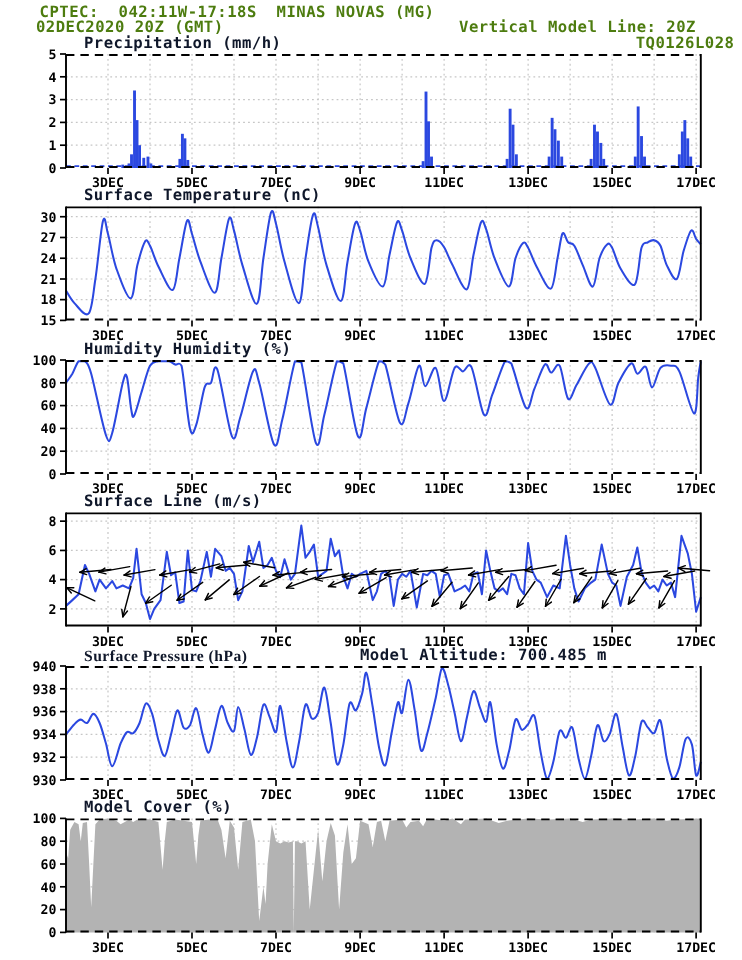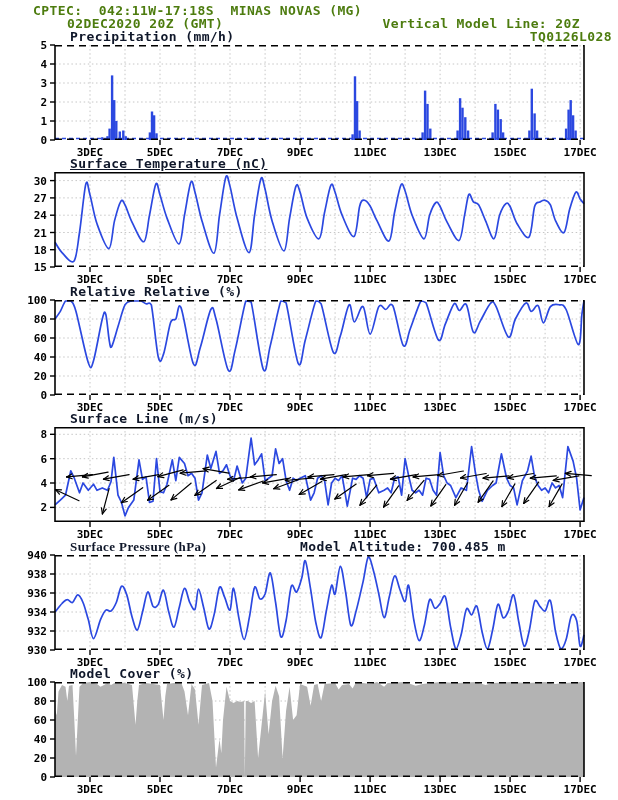--- a/index.html
+++ b/index.html
@@ -9,21 +9,21 @@
   .orange{color:#4d7c0f;}
   .magenta{color:#0f172a;}
   .hdr{font-size:13px;letter-spacing:.4px;}
   .ctitle{font-size:13px;letter-spacing:.4px;}
   svg.plot{position:absolute;left:0;overflow:visible;}
 </style>
 </head>
 <body>
 
 <div class="abs hdr orange" style="left:33px;top:3px;">CPTEC:  042:11W-17:18S  MINAS NOVAS (MG)</div>
-<div class="abs hdr orange" style="left:30px;top:16px;margin-left:37px;">02DEC2020 20Z (GMT)</div>
+<div class="abs hdr orange" style="left:30px;top:16px;">02DEC2020 20Z (GMT)</div>
 <div class="abs hdr orange" style="right:38px;top:16px;">Vertical Model Line: 20Z</div>
 <div class="abs hdr orange" style="right:6px;top:29px;">TQ0126L028</div>
 
 <div class="abs ctitle magenta" style="left:70px;top:29px;">Precipitation (mm/h)</div>
 <svg class="plot" width="618" height="115" style="top:45px;">
     <g stroke="#c6c6c6" stroke-width="1" stroke-dasharray="1.5,2.6" fill="none">
       <line x1="90.0" y1="0" x2="90.0" y2="95"></line>
       <line x1="125.0" y1="0" x2="125.0" y2="95"></line>
       <line x1="160.0" y1="0" x2="160.0" y2="95"></line>
       <line x1="195.0" y1="0" x2="195.0" y2="95"></line>
@@ -119,21 +119,21 @@
       <text x="160.0" y="111" text-anchor="middle">5DEC</text>
       <text x="230.0" y="111" text-anchor="middle">7DEC</text>
       <text x="300.1" y="111" text-anchor="middle">9DEC</text>
       <text x="370.1" y="111" text-anchor="middle">11DEC</text>
       <text x="440.1" y="111" text-anchor="middle">13DEC</text>
       <text x="510.1" y="111" text-anchor="middle">15DEC</text>
       <text x="580.1" y="111" text-anchor="middle">17DEC</text>
     </g>
   </svg>
 
-<div class="abs ctitle magenta" style="left:70px;top:156px;text-decoration:underline;">Surface Temperature (nC)</div>
+<div class="abs ctitle magenta" style="left:70px;top:156px;">Surface Temperature (nC)</div>
 <svg class="plot" width="618" height="115" style="top:172px;">
     <g stroke="#c6c6c6" stroke-width="1" stroke-dasharray="1.5,2.6" fill="none">
       <line x1="90.0" y1="0" x2="90.0" y2="95"></line>
       <line x1="125.0" y1="0" x2="125.0" y2="95"></line>
       <line x1="160.0" y1="0" x2="160.0" y2="95"></line>
       <line x1="195.0" y1="0" x2="195.0" y2="95"></line>
       <line x1="230.0" y1="0" x2="230.0" y2="95"></line>
       <line x1="265.1" y1="0" x2="265.1" y2="95"></line>
       <line x1="300.1" y1="0" x2="300.1" y2="95"></line>
       <line x1="335.1" y1="0" x2="335.1" y2="95"></line>
@@ -184,21 +184,21 @@
       <text x="160.0" y="111" text-anchor="middle">5DEC</text>
       <text x="230.0" y="111" text-anchor="middle">7DEC</text>
       <text x="300.1" y="111" text-anchor="middle">9DEC</text>
       <text x="370.1" y="111" text-anchor="middle">11DEC</text>
       <text x="440.1" y="111" text-anchor="middle">13DEC</text>
       <text x="510.1" y="111" text-anchor="middle">15DEC</text>
       <text x="580.1" y="111" text-anchor="middle">17DEC</text>
     </g>
   </svg>
 
-<div class="abs ctitle magenta" style="left:70px;top:284px;">Relative Relative (%)</div>
+<div class="abs ctitle magenta" style="left:70px;top:284px;">Humidity Humidity (%)</div>
 <svg class="plot" width="618" height="115" style="top:300px;">
     <g stroke="#c6c6c6" stroke-width="1" stroke-dasharray="1.5,2.6" fill="none">
       <line x1="90.0" y1="0" x2="90.0" y2="95"></line>
       <line x1="125.0" y1="0" x2="125.0" y2="95"></line>
       <line x1="160.0" y1="0" x2="160.0" y2="95"></line>
       <line x1="195.0" y1="0" x2="195.0" y2="95"></line>
       <line x1="230.0" y1="0" x2="230.0" y2="95"></line>
       <line x1="265.1" y1="0" x2="265.1" y2="95"></line>
       <line x1="300.1" y1="0" x2="300.1" y2="95"></line>
       <line x1="335.1" y1="0" x2="335.1" y2="95"></line>

